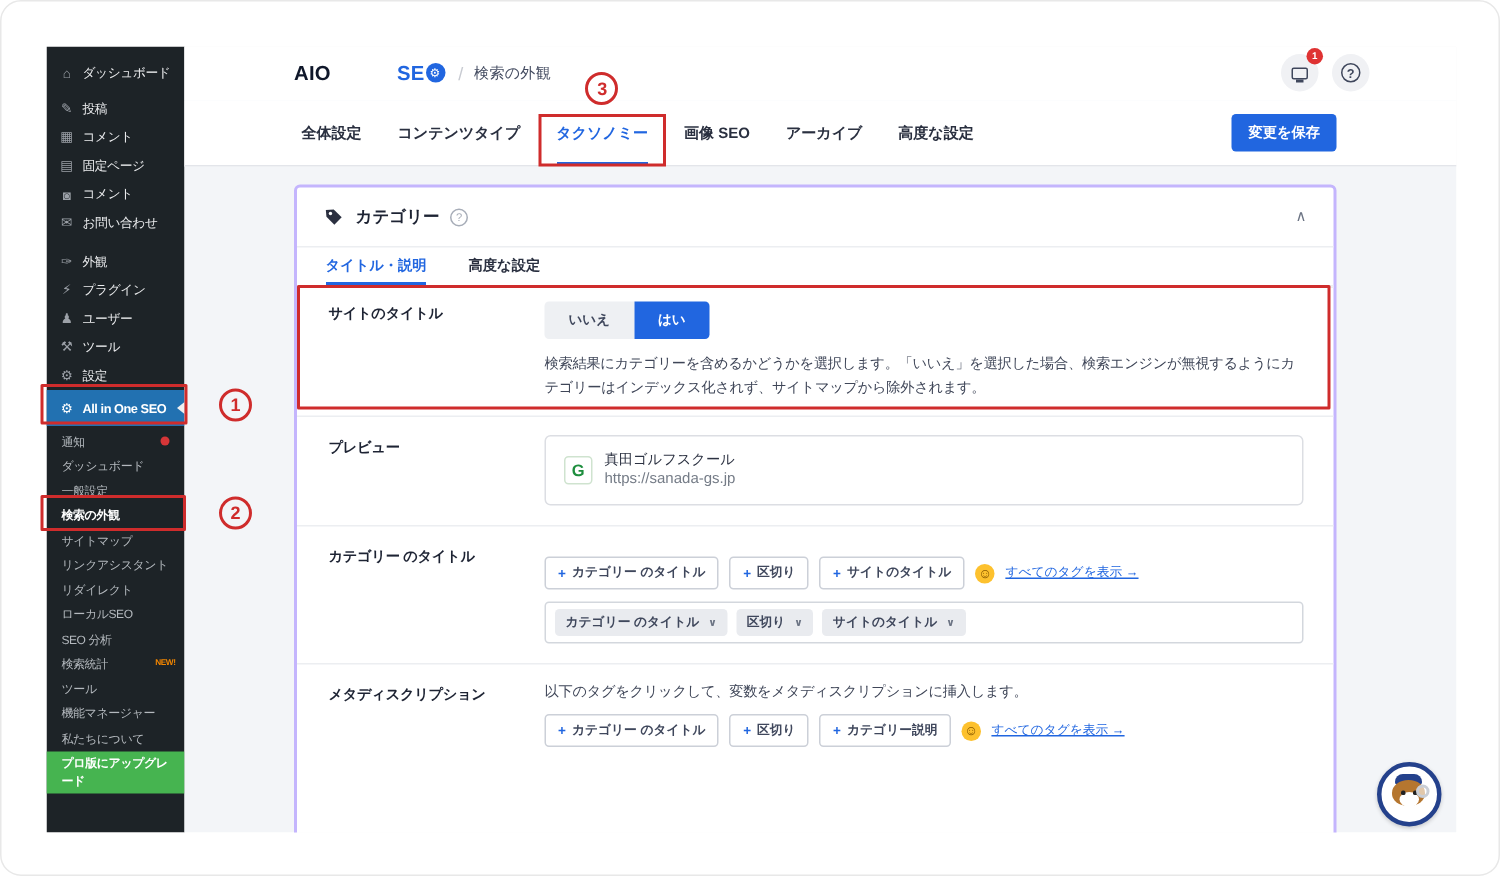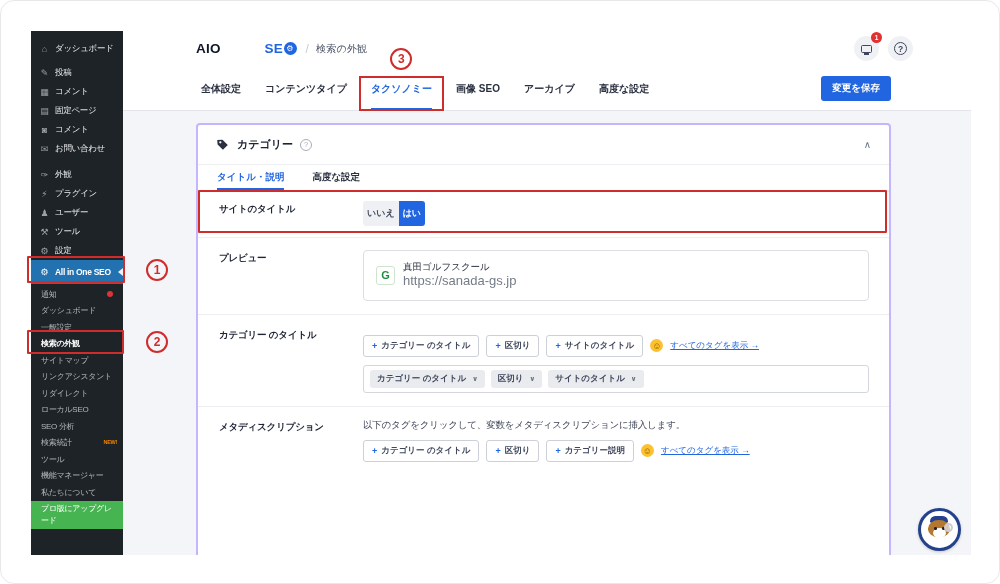--- a/index.html
+++ b/index.html
@@ -16,21 +16,21 @@
   .wp-label { white-space:nowrap; letter-spacing:-0.3px; }
   .wp-item.aioseo { height:24px; background:#2271b1; color:#fff; position:relative; font-weight:bold; }
   .wp-item.aioseo .wp-ico { color:#fff; }
   .wp-item.aioseo::after { content:""; position:absolute; right:0; top:50%; margin-top:-4px;
       border-top:4px solid transparent; border-bottom:4px solid transparent; border-right:5px solid #f0f0f1; }
   .wp-sub { padding:2px 0 0 0; }
   .wp-sub-item { display:flex; align-items:center; min-height:16.5px; padding:2px 6px 2px 10px;
       color:#b4b9be; font-size:8px; line-height:11.5px; cursor:pointer; letter-spacing:-0.3px; }
   .wp-sub-item .lbl { flex:1; }
   .wp-sub-item.current { color:#fff; font-weight:bold; }
-  .wp-sub-item.upgrade { background:#46b450; color:#fff; font-weight:normal; min-height:28px; }
+  .wp-sub-item.upgrade { background:#46b450; color:#fff; font-weight:bold; min-height:28px; }
   .dot { width:6px; height:6px; border-radius:50%; background:#d63638; flex:none; margin-right:4px; }
   .sub-badge { color:#f18500; font-size:5.5px; font-weight:bold; margin-left:3px; flex:none; }
 
   
   .main-bg { position:absolute; left:92px; top:0; width:848px; height:524px; background:#f3f5f8; }
   .topbar { position:absolute; left:92px; top:0; width:848px; height:36px; background:#fff; }
   .logo { position:absolute; left:73px; top:10px; font-size:13.5px; font-weight:800; letter-spacing:0.2px; display:flex; align-items:center; }
   .logo .aio { color:#0f172a; } .logo .se { color:#2166e0;margin-left:44px; }
   .logo .gear-o { width:13px; height:13px; border-radius:50%; background:#2166e0; color:#fff; font-size:8px;
       display:inline-flex; align-items:center; justify-content:center; margin-left:0.5px; }
@@ -69,32 +69,32 @@
   .subtab.active { color:#2166e0; box-shadow:inset 0 -2px 0 #2166e0; }
 
   .row { display:flex; padding:12px 20px 13px 21px; border-top:1px solid #eceef1; position:relative; }
   .row:first-child { border-top:none; }
   .row-label { width:144px; flex:none; font-size:9.5px; font-weight:bold; color:#1d2333; padding-top:2px; letter-spacing:-0.2px; }
   .row-content { flex:1; min-width:0; }
   .row1 { padding-top:9px; padding-bottom:11px; }
 
   .seg { display:flex; }
   .seg-btn { height:25px; display:flex; align-items:center; justify-content:center; font-size:9px; font-weight:bold;
-      padding:0 4px; cursor:pointer; }
+      padding:0 16px; cursor:pointer; }
   .seg-no { background:#eef0f3; color:#3f475c; border-radius:3px 0 0 3px; }
   .seg-yes { background:#2166e0; color:#fff; border-radius:0 3px 3px 0; }
   .row-desc { margin-top:9px; font-size:9.5px; color:#3f4658; line-height:1.65; letter-spacing:-0.2px; }
   .red-frame { position:absolute; left:0; right:2px; top:-2px; bottom:4px; border:2.5px solid #cf2c2c; pointer-events:none; border-radius:1px; }
 
   .preview-box { border:1px solid #dcdee3; border-radius:4px; padding:10px 12px; background:#fff; width:100%; }
   .pv-head { display:flex; align-items:center; }
   .favicon { width:19px; height:19px; border:1px solid #cfe3cf; border-radius:3px; background:#fff;
       color:#1e8e3e; font-weight:bold; font-size:11px; display:flex; align-items:center; justify-content:center; flex:none; margin-right:8px; }
   .pv-site { font-size:9.5px; color:#2c3242; line-height:1.3; }
-  .pv-url { font-size:13px; color:#757c87; line-height:1.25; }
+  .pv-url { font-size:10px; color:#757c87; line-height:1.25; }
   .pv-title { margin-top:6px; font-size:13px; color:#3a38c0; letter-spacing:-0.2px; }
   .pv-desc { margin-top:4px; font-size:9px; color:#555d6d; }
 
   .helper { font-size:9.5px; color:#3f4658; letter-spacing:-0.2px; }
   .tagrow { display:flex; align-items:center; margin-top:8px; gap:7px; flex-wrap:nowrap; }
   .tag-btn { display:inline-flex; align-items:center; border:1px solid #ccd0d8; border-radius:3px; background:#fff;
       font-size:8.5px; font-weight:bold; color:#3f475c; padding:4px 8px; cursor:pointer; white-space:nowrap; }
   .tag-btn .plus { color:#2166e0; margin-right:4px; font-size:9px; }
   .emoji-btn { width:13px; height:13px; border-radius:50%; background:#fdc12e; color:#8a5a00; font-size:9px;
       display:flex; align-items:center; justify-content:center; cursor:pointer; flex:none; }
@@ -356,20 +356,21 @@
           </div>
         </div>
 
       <div class="row row1">
         <div class="row-label">サイトのタイトル</div>
         <div class="row-content">
           <div class="seg">
             <div class="seg-btn seg-no">いいえ</div>
             <div class="seg-btn seg-yes">はい</div>
           </div>
+          <div class="row-desc">検索結果にカテゴリーを含めるかどうかを選択します。「いいえ」を選択した場合、検索エンジンが無視するようにカテゴリーはインデックス化されず、サイトマップから除外されます。</div>
         </div>
         <span class="red-frame"></span>
       </div>
 
       <div class="row">
         <div class="row-label">プレビュー</div>
         <div class="row-content">
           <div class="preview-box">
             <div class="pv-head">
               <span class="favicon">G</span>

